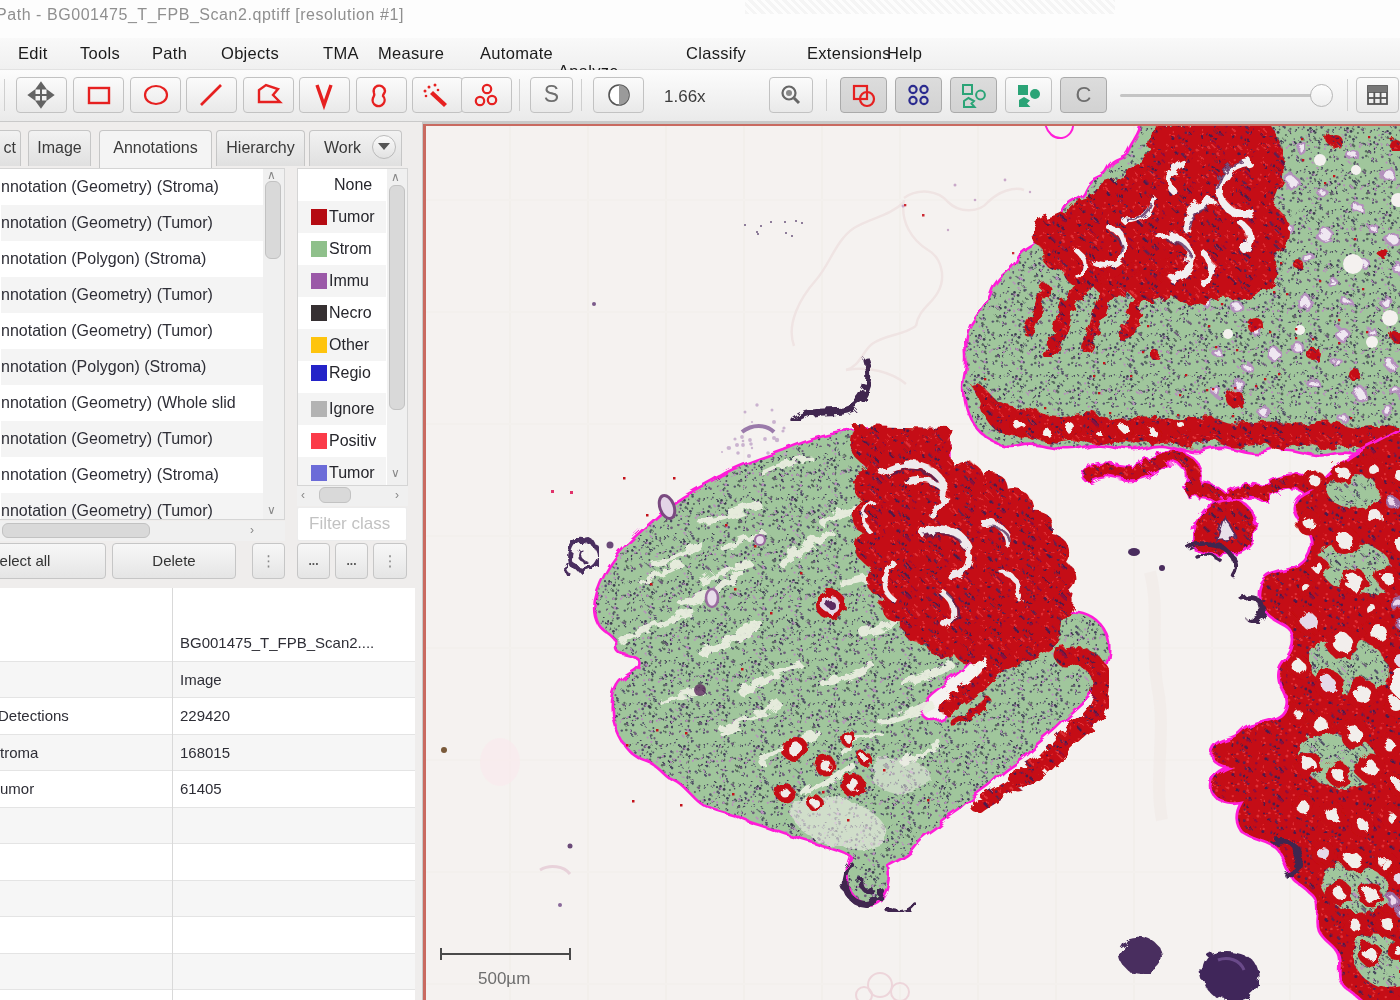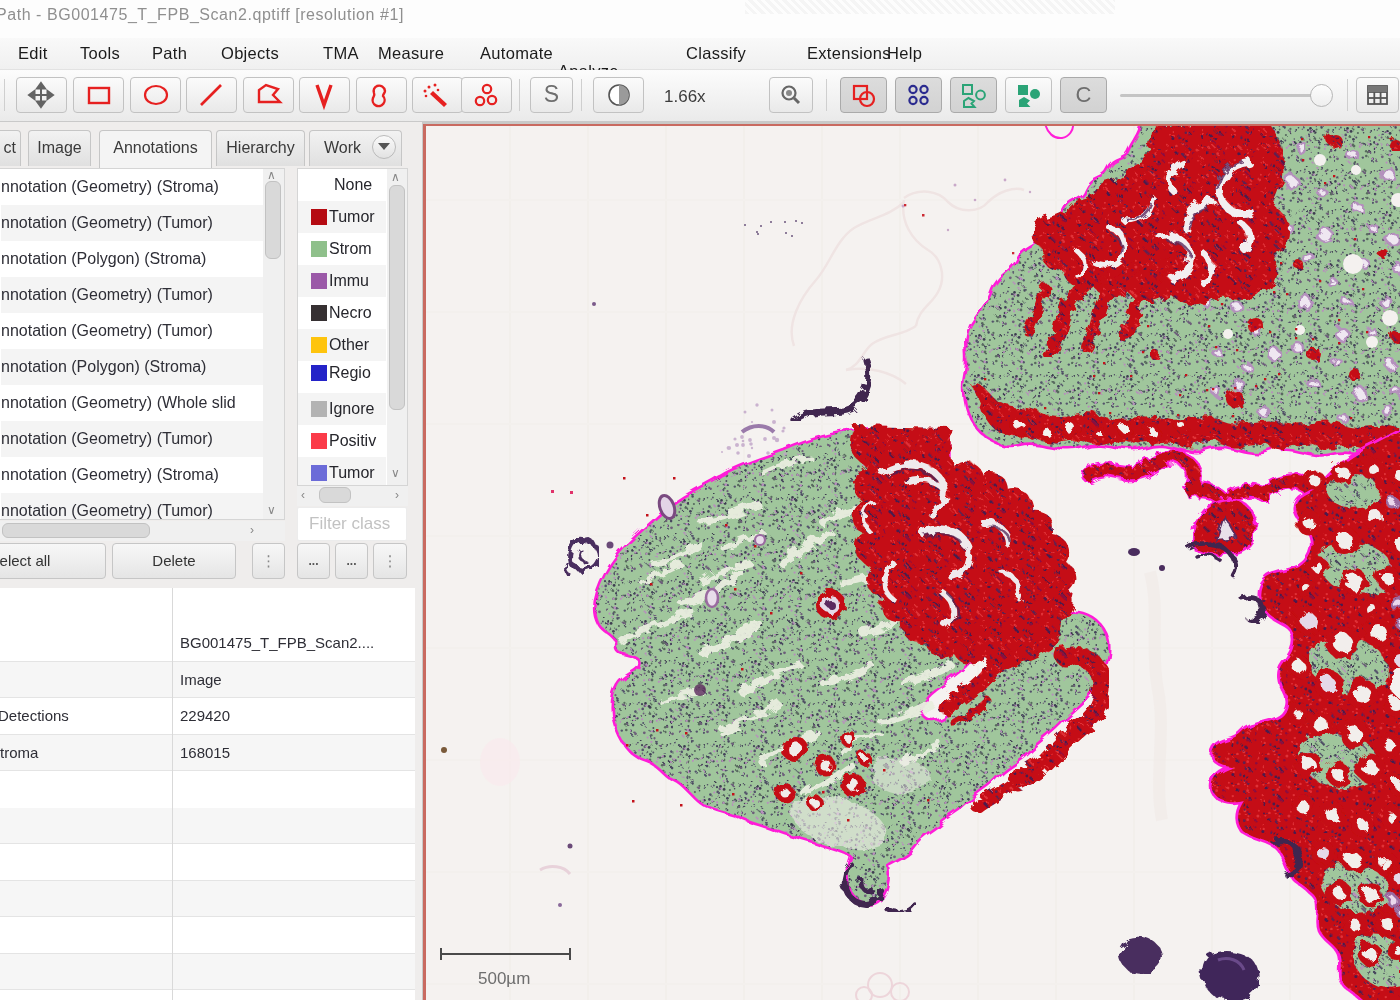--- a/index.html
+++ b/index.html
@@ -235,20 +235,24 @@
 <div class="kvrow alt" style="top:73.5px;">
         <span style="position:absolute;left:180px;">Image</span>
       </div>
 <div class="kvrow" style="top:110px;">
         <span style="position:absolute;left:-2px;">Detections</span>
         <span style="position:absolute;left:180px;">229420</span>
       </div>
 <div class="kvrow alt" style="top:146.5px;padding-left:13px;">
         <span style="position:absolute;left:0px;">troma</span>
         <span style="position:absolute;left:180px;">168015</span>
+      </div>
+<div class="kvrow" style="top:183px;">
+        <span style="position:absolute;left:0px;">umor</span>
+        <span style="position:absolute;left:180px;">61405</span>
       </div>
 <div class="kvrow alt" style="top:219.5px;"></div>
 <div class="kvrow" style="top:256px;"></div>
 <div class="kvrow alt" style="top:292.5px;"></div>
 <div class="kvrow" style="top:329px;"></div>
 <div class="kvrow alt" style="top:365.5px;"></div>
 <div class="kvrow" style="top:402px;"></div>
 <div class="kdiv"></div>
 </div>
 </div>

